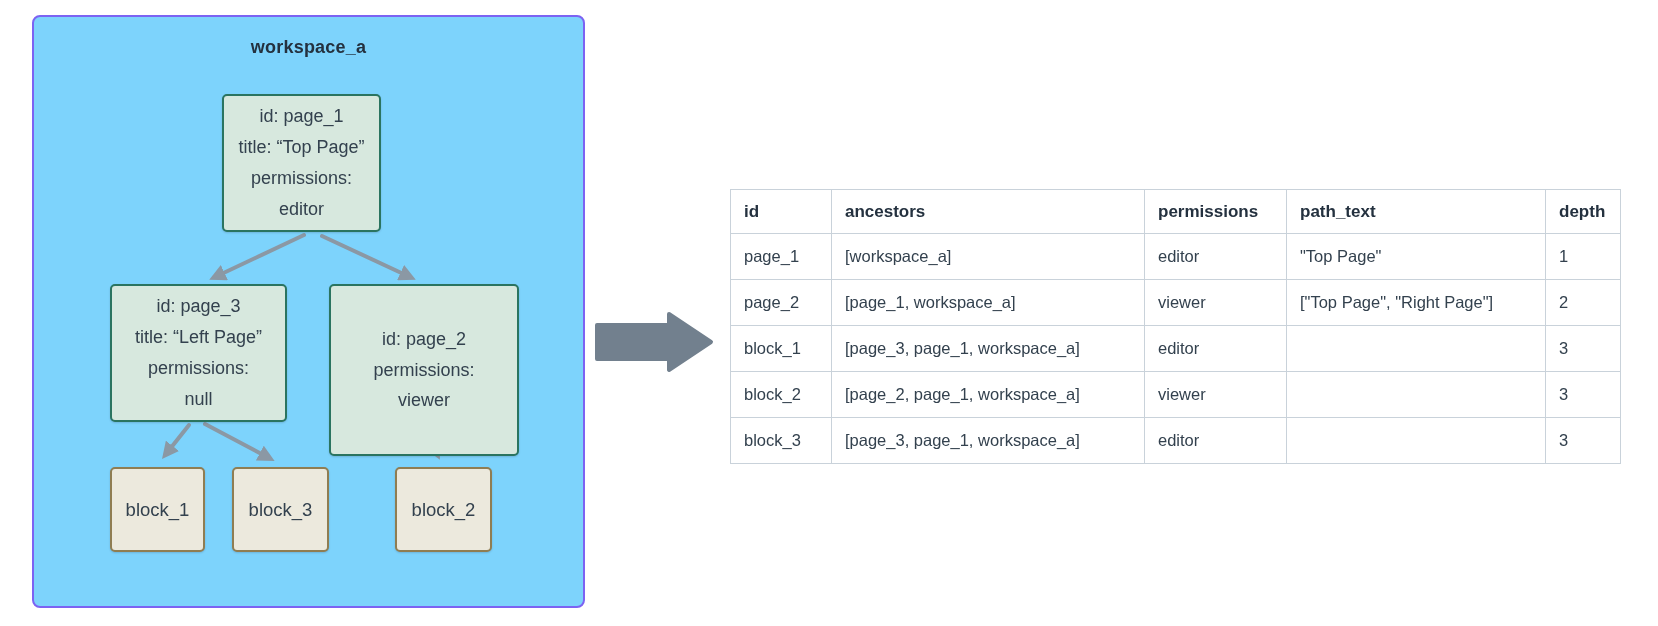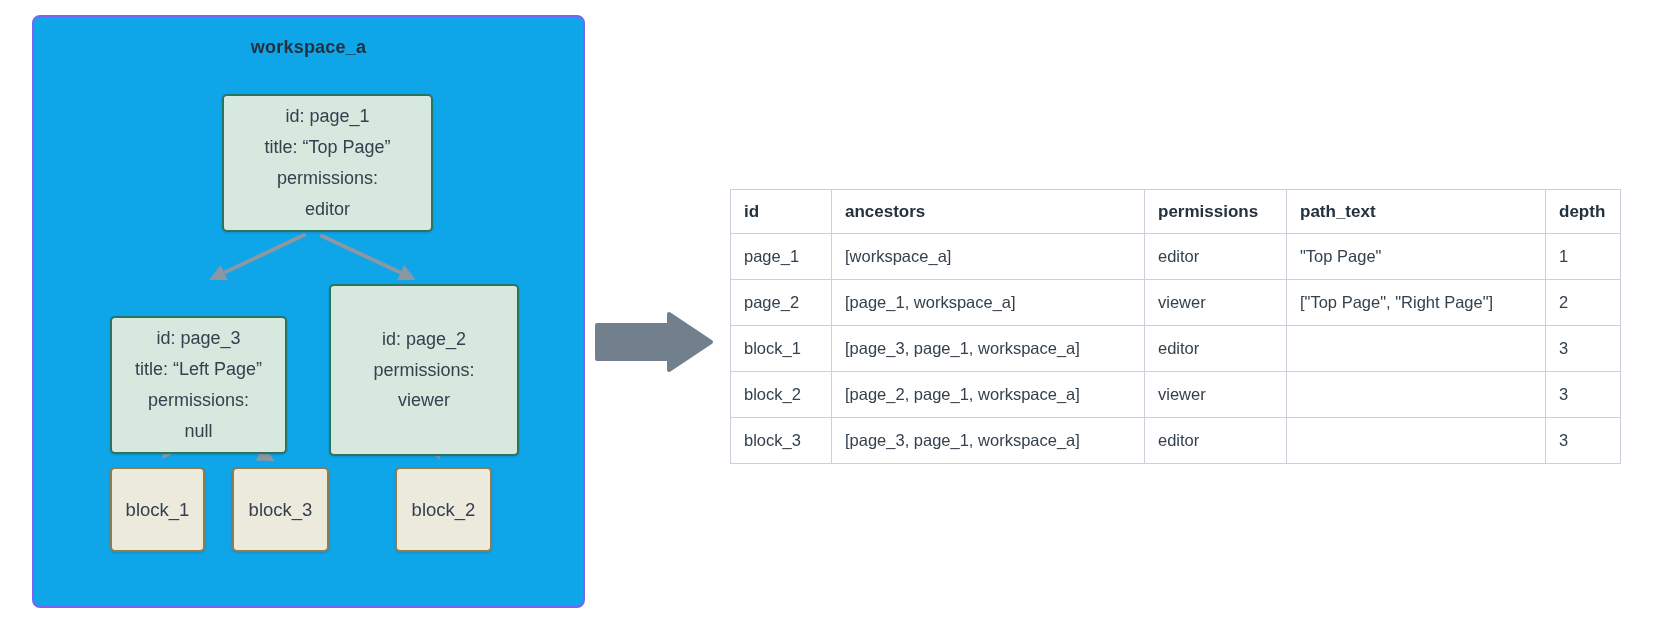--- a/index.html
+++ b/index.html
@@ -14,21 +14,21 @@
     height: 626px;
     background: #ffffff;
     overflow: hidden;
   }
 
   
   .workspace {
     position: absolute;
     left: 32px; top: 15px;
     width: 553px; height: 593px;
-    background: #0ea5e9;
+    background: #7dd3fc;
     border: 2px solid #7c63f2;
     border-radius: 8px;
   }
   .workspace-title {
     position: absolute;
     top: 20px; left: 0;
     width: 100%;
     text-align: center;
     font-weight: bold;
     font-size: 18px;
@@ -59,22 +59,22 @@
     font-size: 18px;
     line-height: 1.72;
     color: #33414e;
   }
   .node.block {
     background: #ece9dd;
     border: 2px solid #8f7d52;
     font-size: 18.5px;
     color: #33414e;
   }
-  .node-page-1 { left: 188px; top: 77px;  width: 211px; height: 138px; }
-  .node-page-3 { left: 76px;  top: 267px; width: 177px; height: 138px; margin-top: 32px; }
+  .node-page-1 { left: 188px; top: 77px;  width: 159px; height: 138px; }
+  .node-page-3 { left: 76px;  top: 267px; width: 177px; height: 138px; }
   .node-page-2 { left: 295px; top: 267px; width: 190px; height: 172px; }
   .node-block-1 { left: 76px;  top: 450px; width: 95px; height: 85px; }
   .node-block-3 { left: 198px; top: 450px; width: 97px; height: 85px; }
   .node-block-2 { left: 361px; top: 450px; width: 97px; height: 85px; }
 
   
   .flow-arrow {
     position: absolute;
     left: 593px; top: 310px;
     width: 122px; height: 64px;

